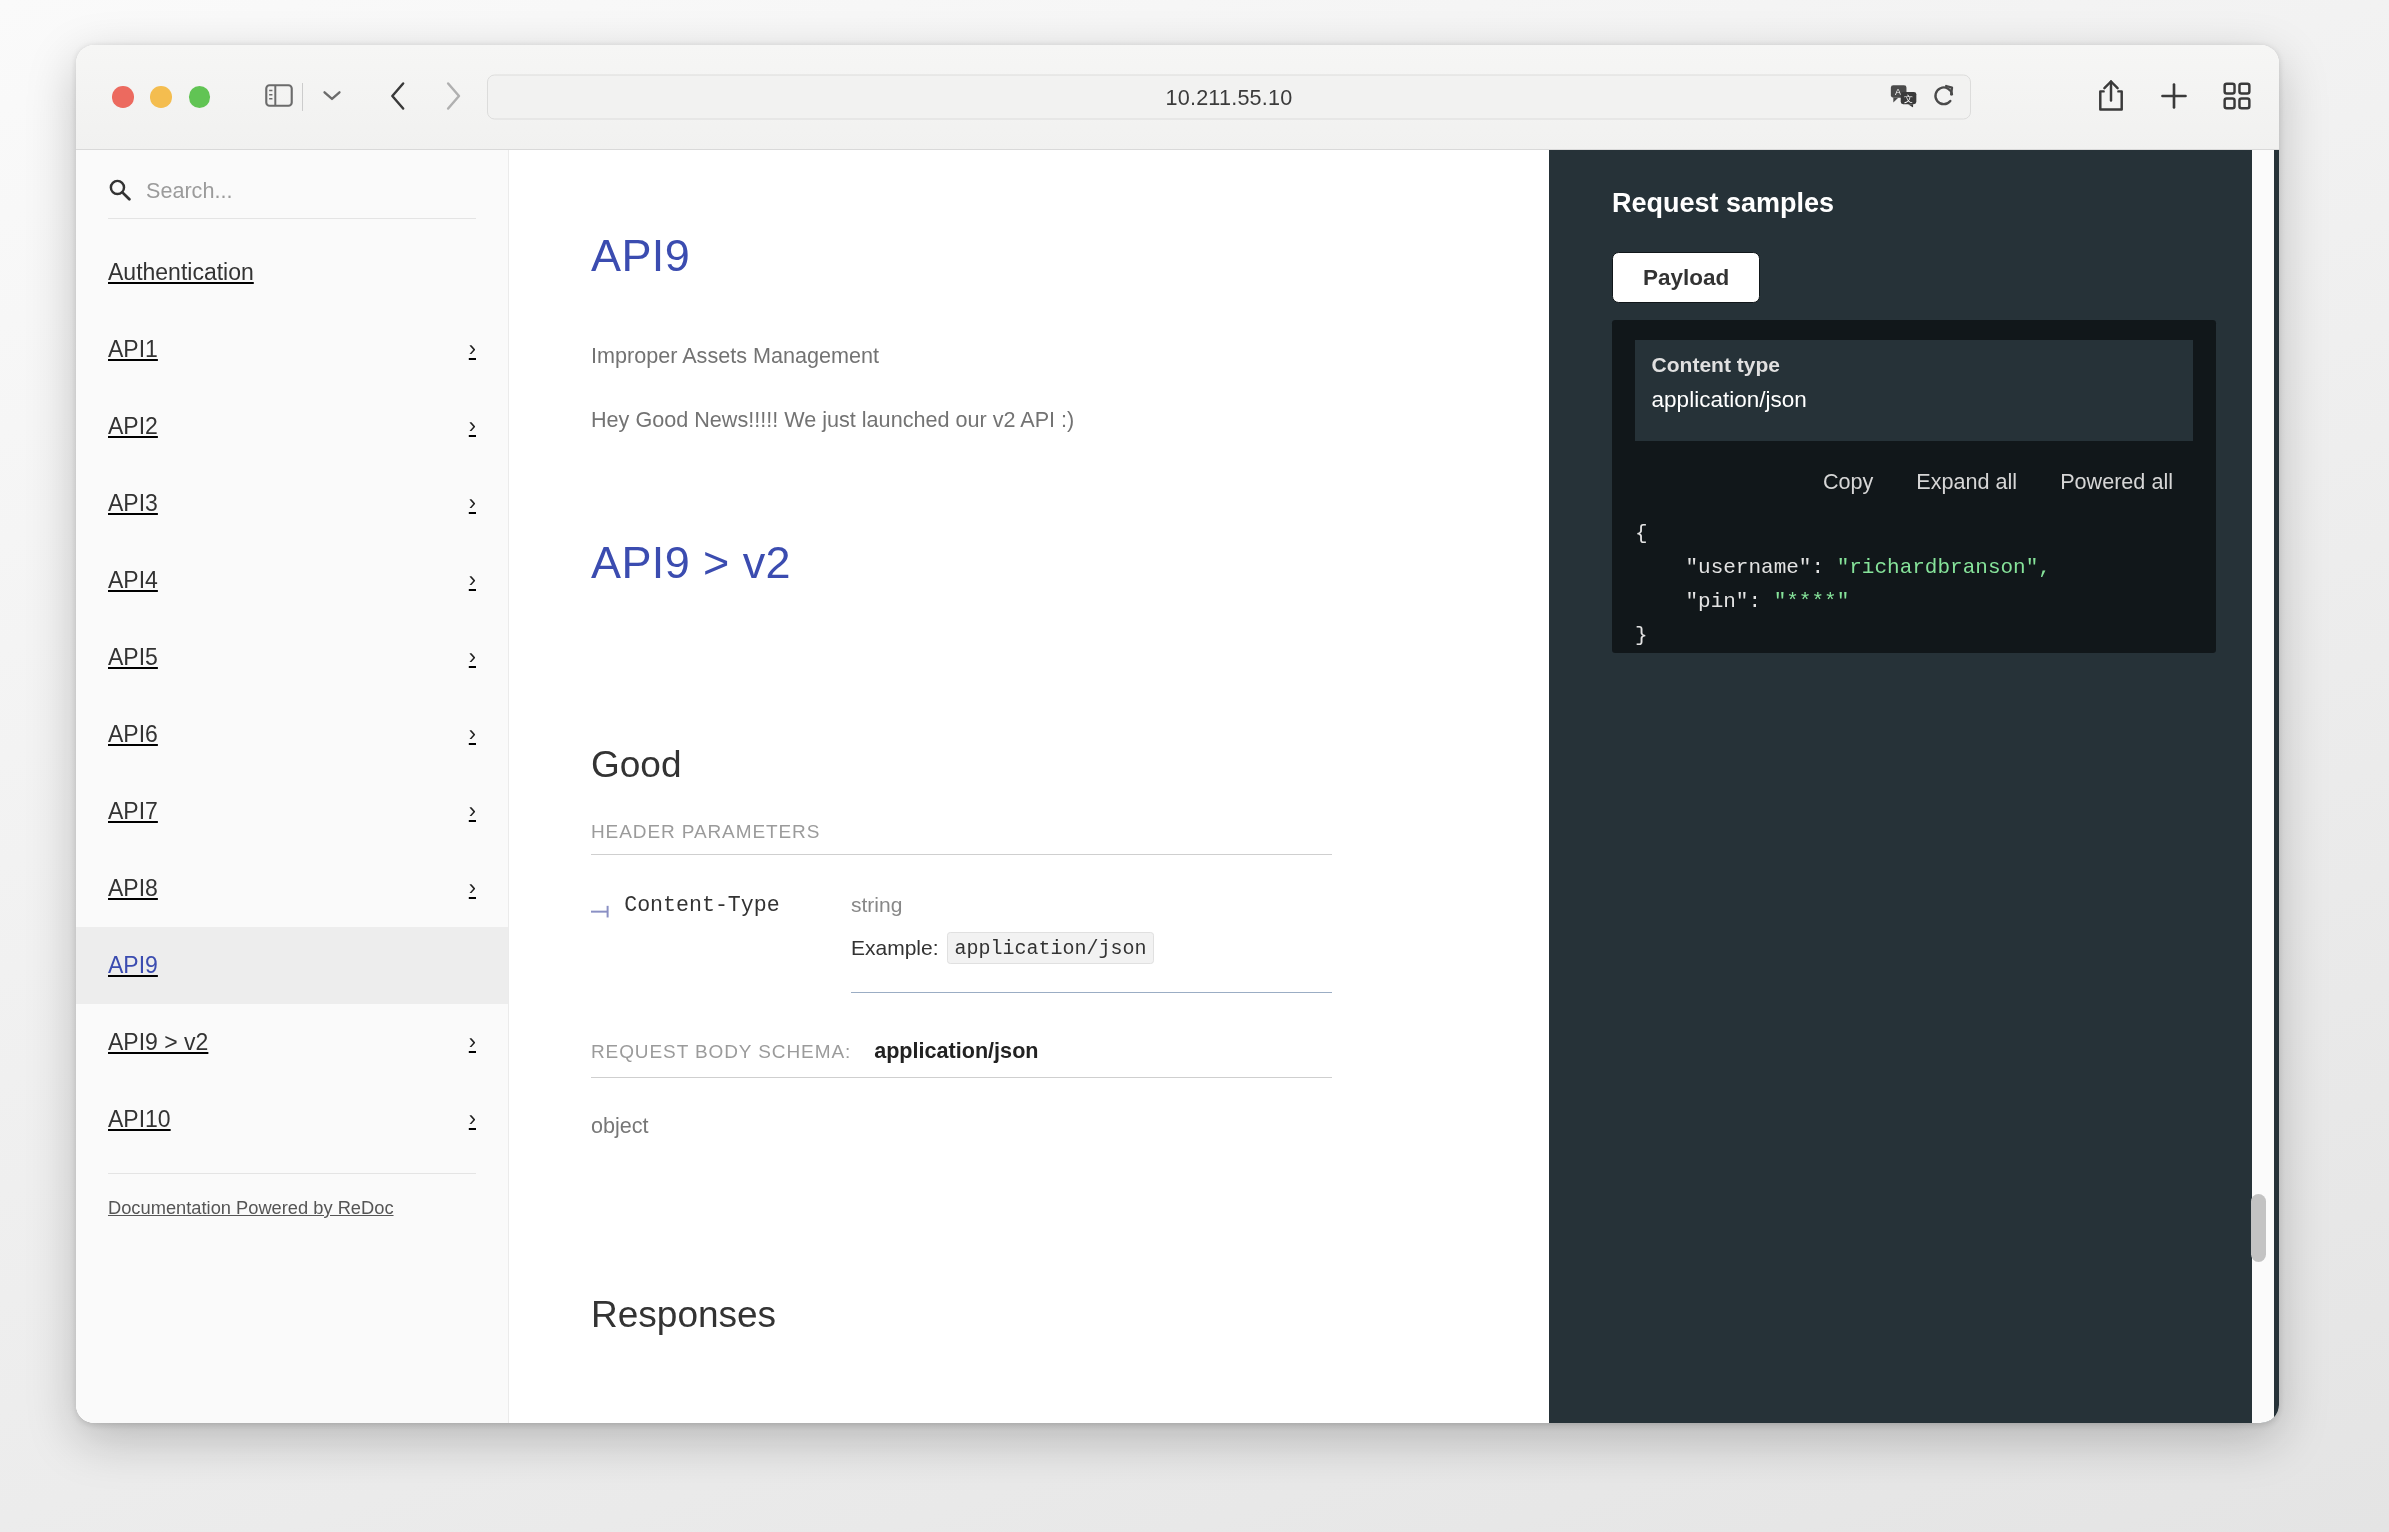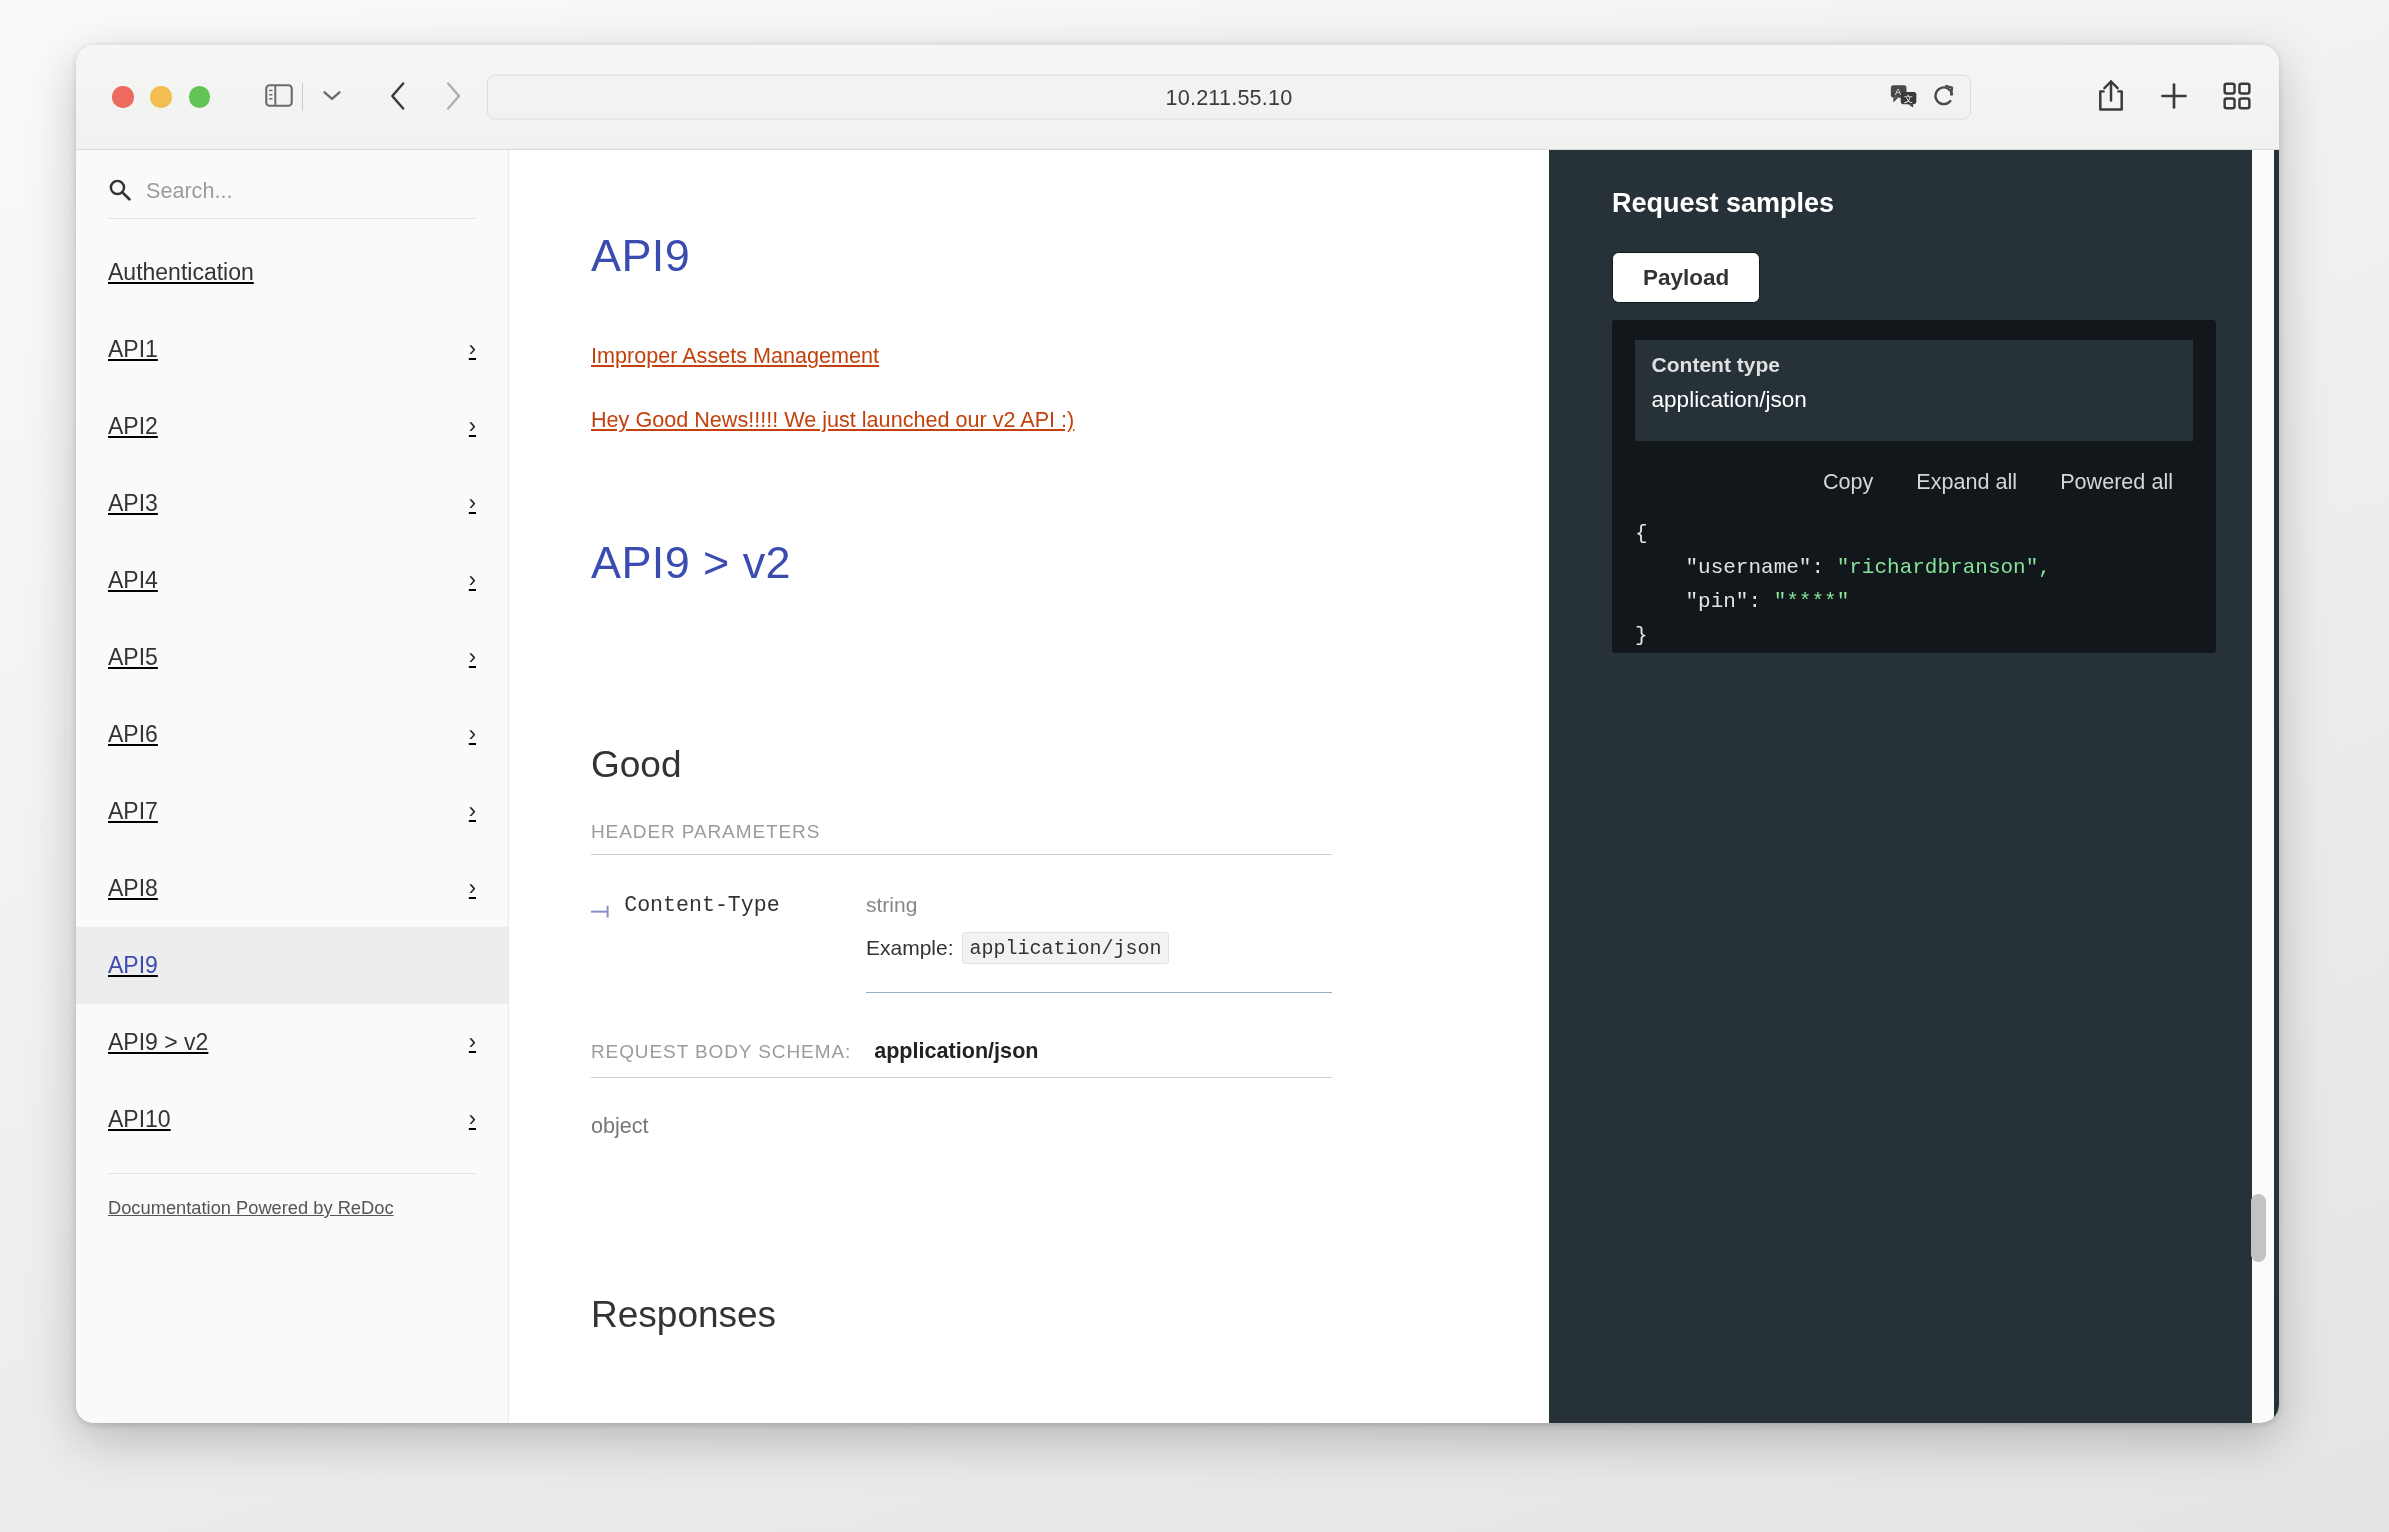--- a/index.html
+++ b/index.html
@@ -159,39 +159,38 @@
   .doc-inner { padding: 80px 100px 0 82px; max-width: 923px; }
 
   h1.api-title {
     font-size: 45px;
     font-weight: 400;
     color: #3b4cb0;
     letter-spacing: 0.4px;
     margin-bottom: 58px;
   }
   p.desc {
-    font-size: 21.6px; color: #c2410c; line-height: 1.5;
+    font-size: 21.6px; color: #737373; line-height: 1.5;
     margin-bottom: 32px;
-    text-decoration: underline;
   }
   h1.api-title.second { margin-top: 100px; margin-bottom: 0; }
 
   h2.section {
     font-size: 37px; font-weight: 400; color: #333;
     margin-top: 155px; margin-bottom: 35px;
   }
   .label-cap {
     font-size: 19px; letter-spacing: 0.9px;
     color: #9b9b9b; font-weight: 400;
     text-transform: uppercase;
     padding-bottom: 11.6px;
     border-bottom: 0.8px solid #cfcfcf;
   }
   .param-block { margin-top: 38px; }
-  .param-row { display: flex; gap: 42px; }
+  .param-row { display: flex; gap: 27px; }
   .param-name-col { display: flex; align-items: flex-start; gap: 11.6px; min-width: 233px; }
   .tree-connector { margin-top: 11.6px; }
   .param-name {
     font-family: "Liberation Mono", monospace;
     font-size: 21.6px; color: #333;
   }
   .param-detail-col { flex: 1; padding-bottom: 28px; border-bottom: 0.8px solid #9badc4; }
   .param-type { font-size: 21px; color: #888; margin-bottom: 15px; }
   .param-example { font-size: 21px; color: #333; display: flex; align-items: center; gap: 8.3px;}
   .code-chip {

